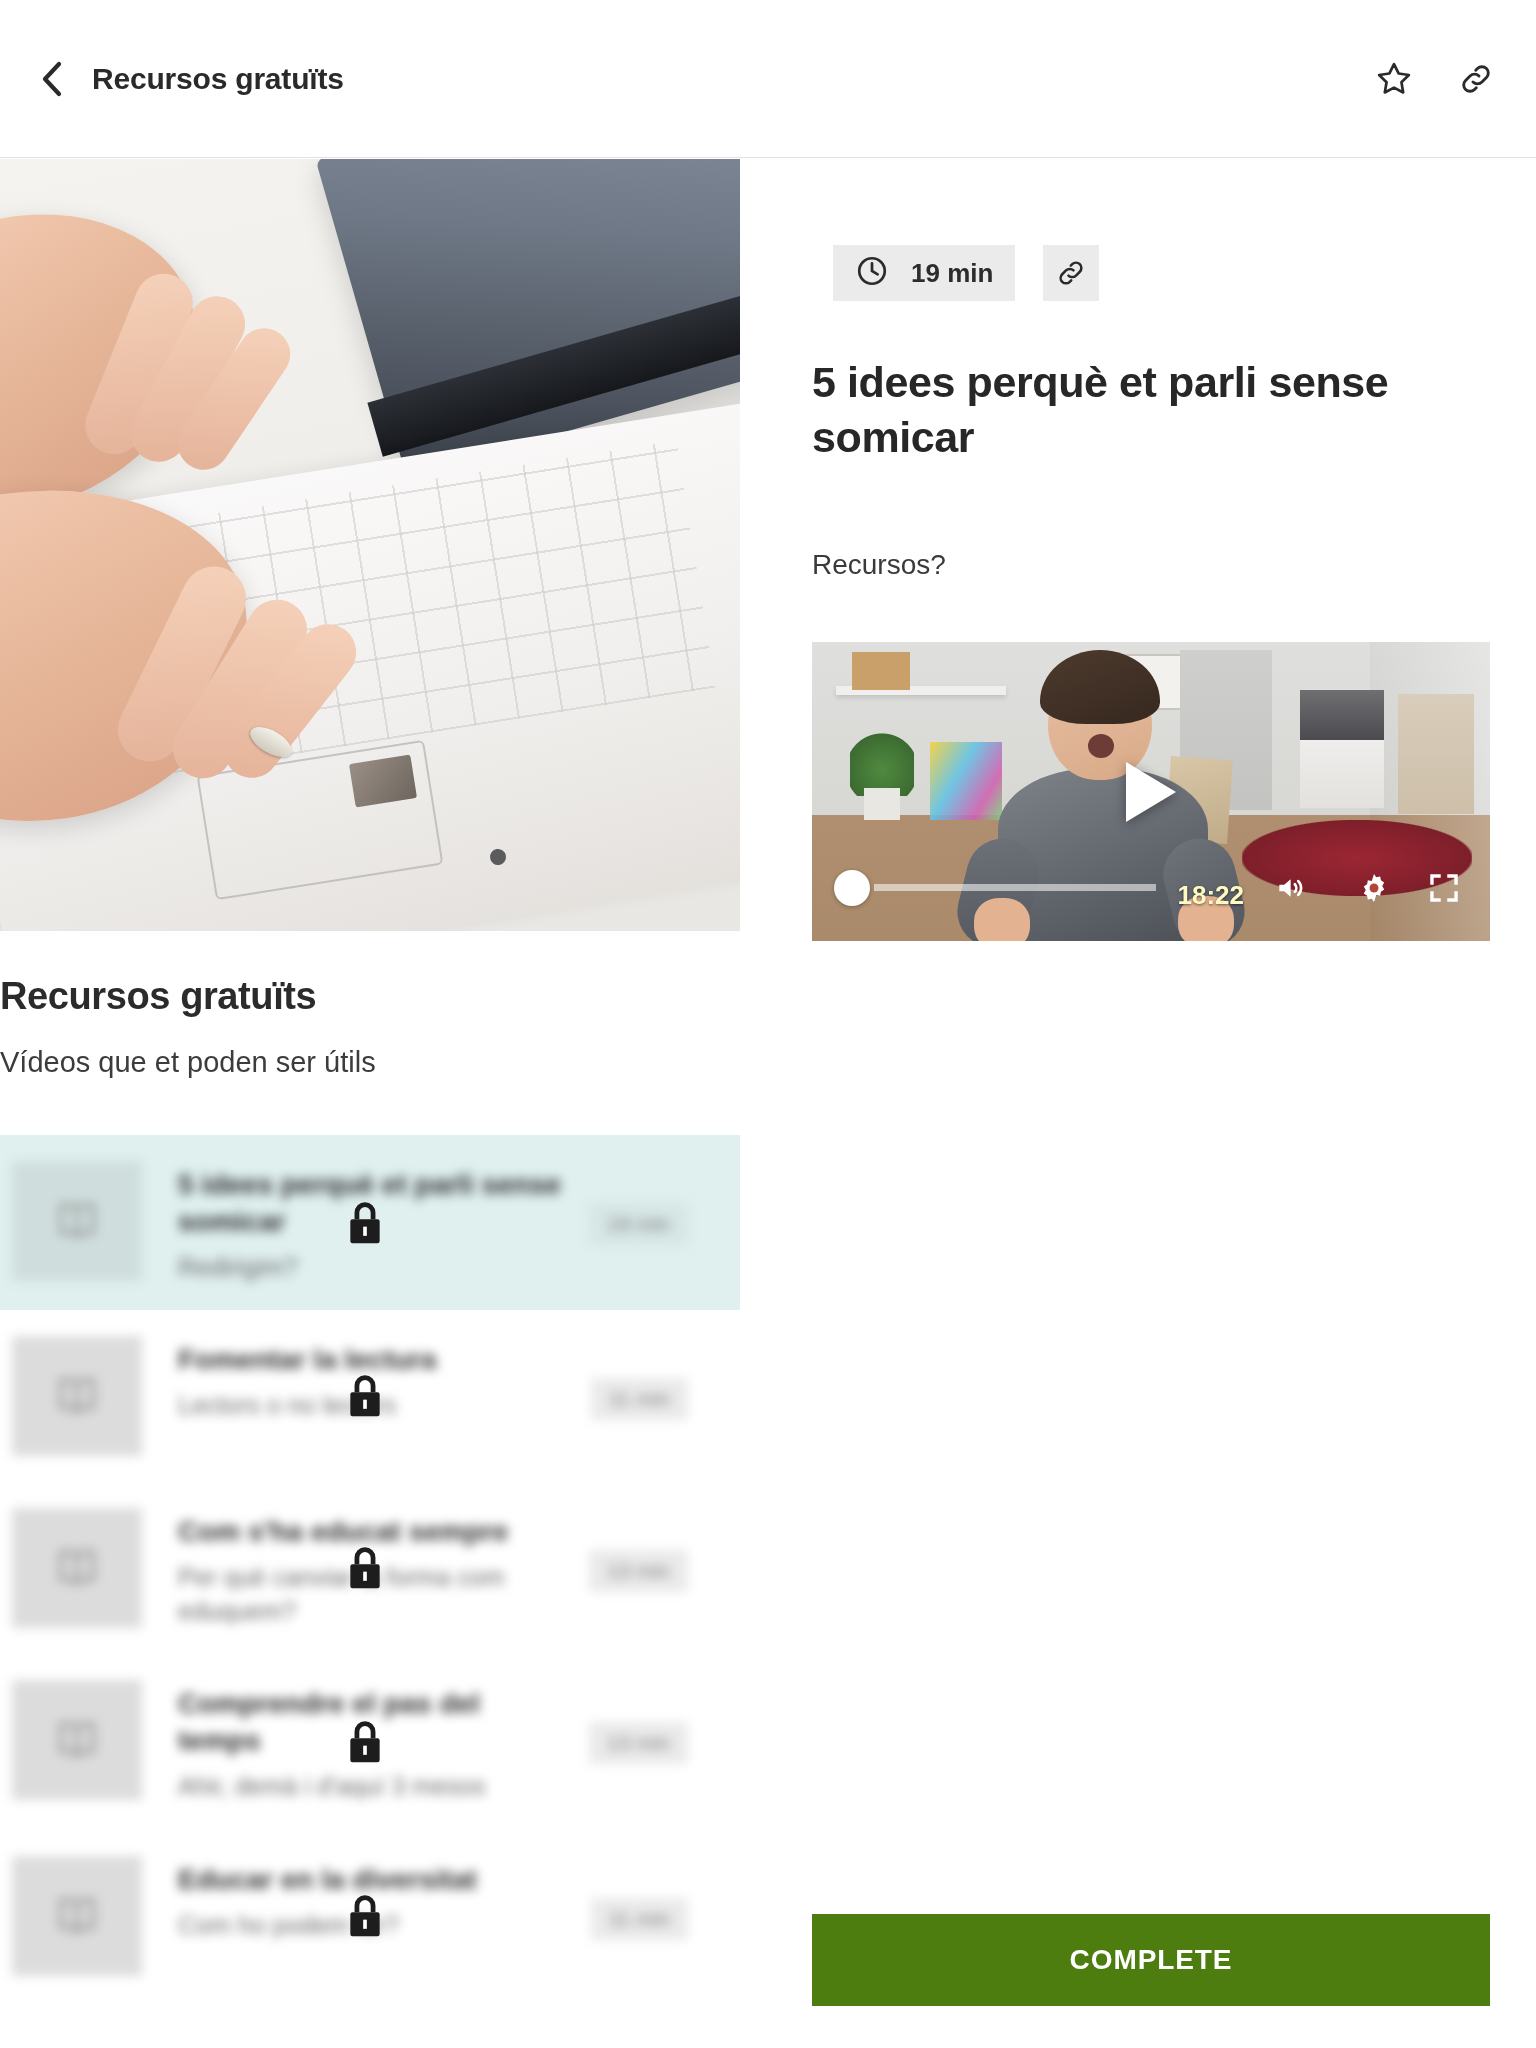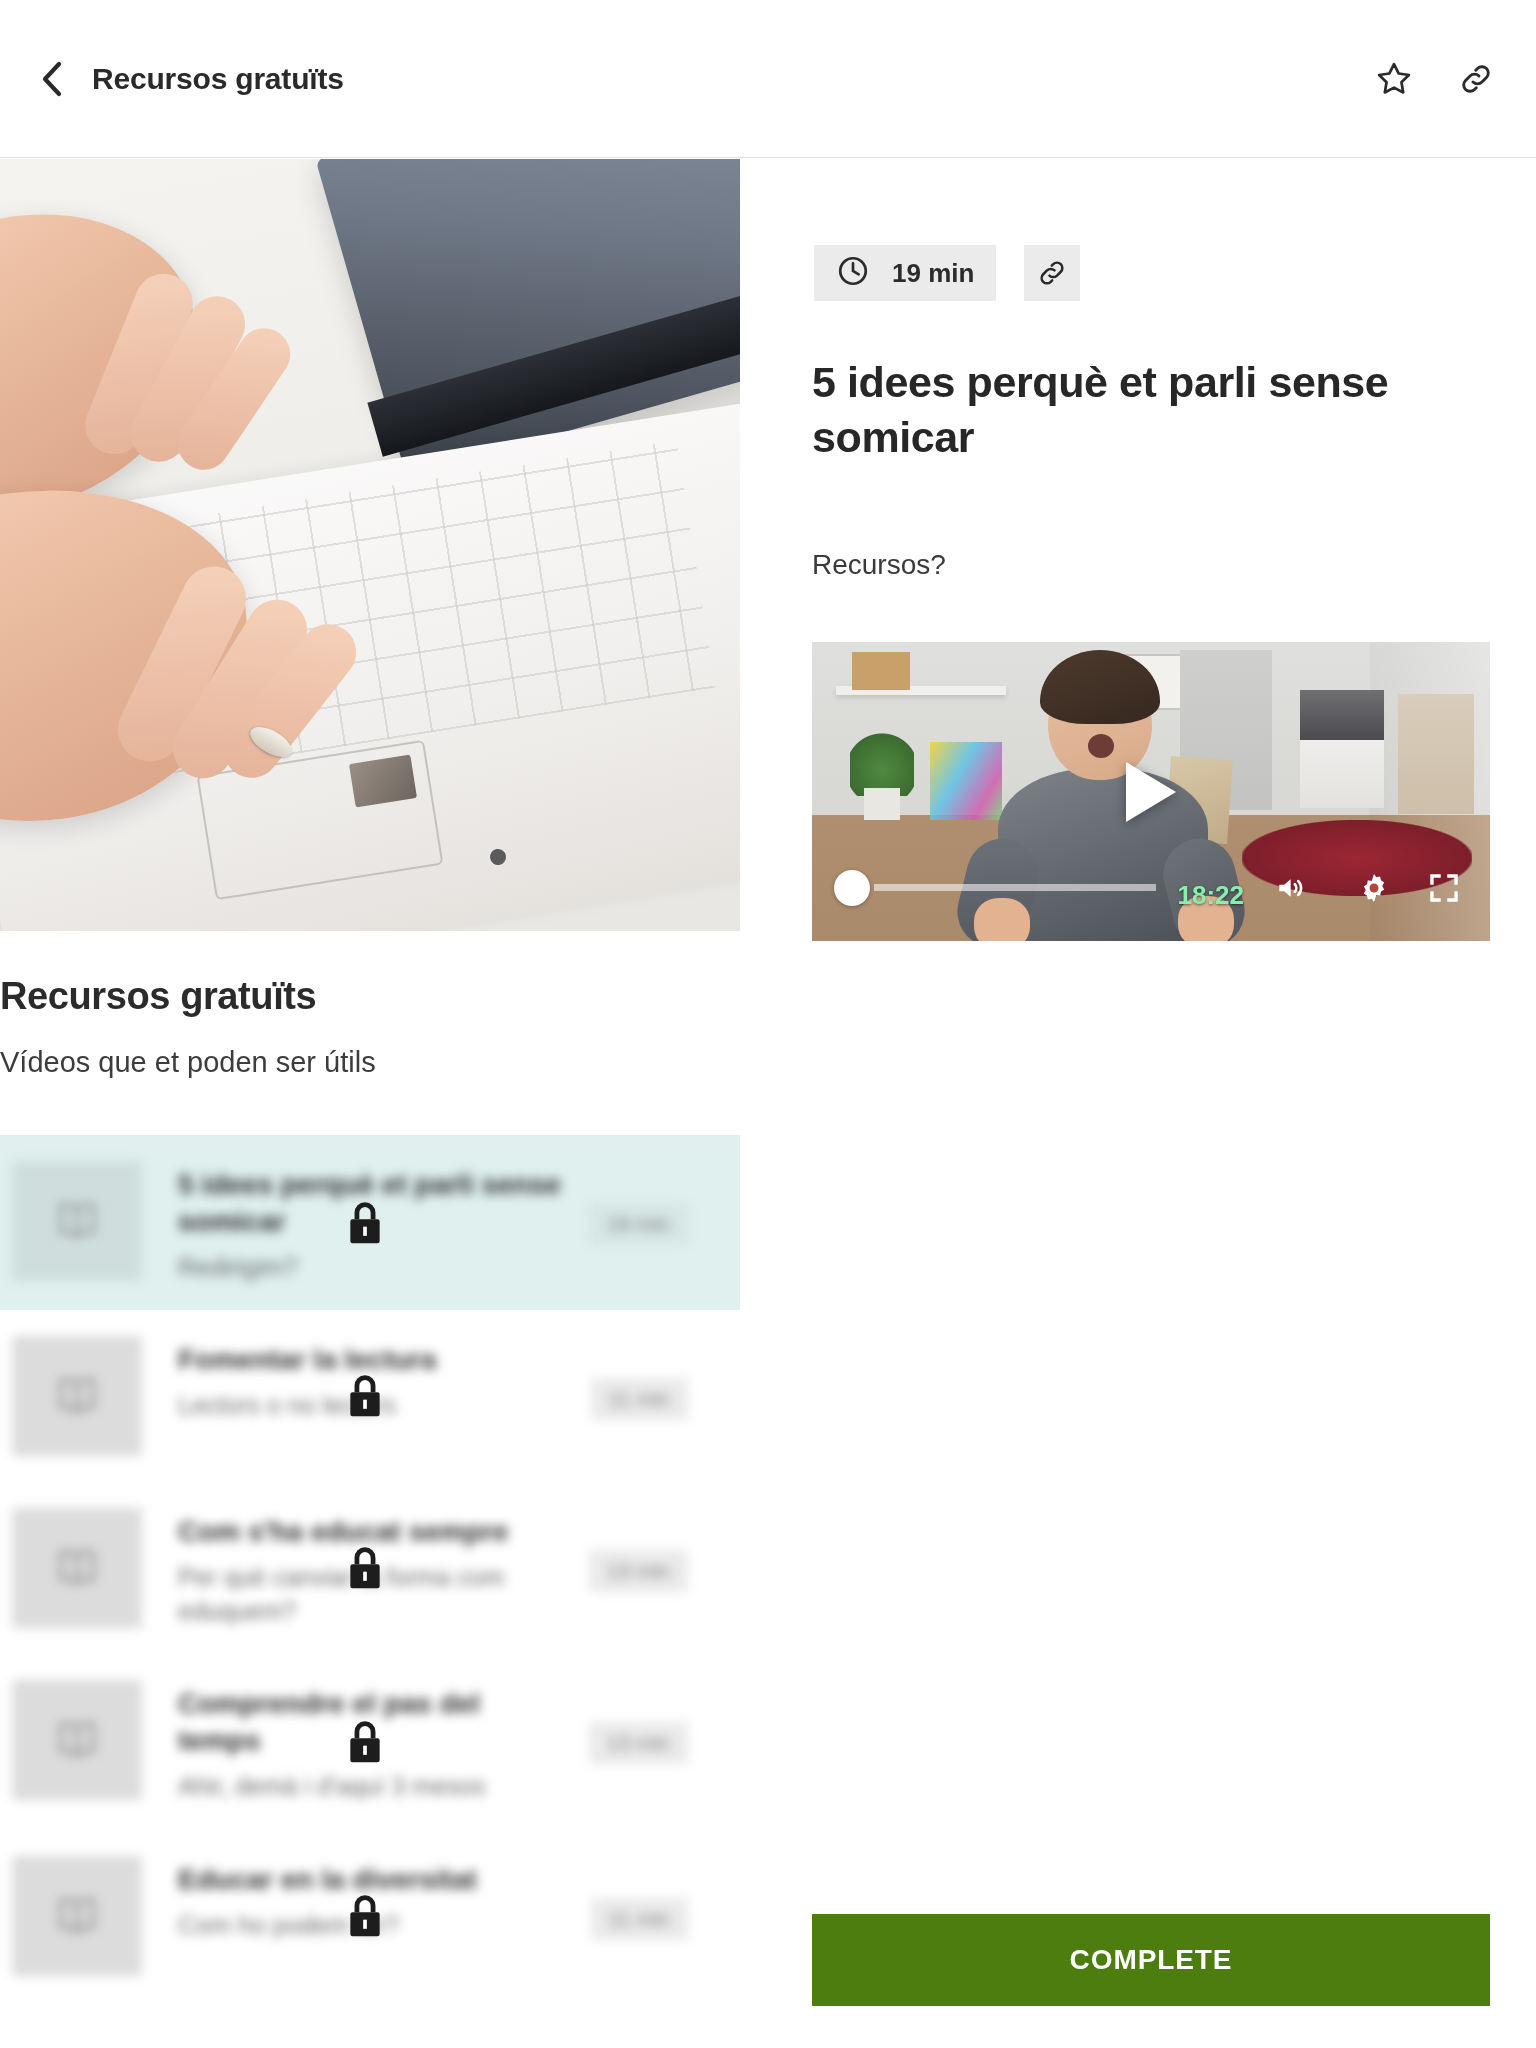--- a/index.html
+++ b/index.html
@@ -208,21 +208,21 @@
     pointer-events: none;
   }
 
   
   .right-col {
     position: absolute; top: 159px; left: 741px;
     width: 795px; height: 1889px;
     background: #ffffff;
   }
   .meta-row {
-    position: absolute; left: 62px; top: 86px;
+    position: absolute; left: 81px; top: 86px;
     display: flex; align-items: center; gap: 28px; padding-left: 11px;
   }
   .chip-time {
     display: flex; align-items: center; gap: 22px;
     background: #ebebeb; height: 56px; padding: 0 22px;
   }
   .chip-time .txt { font-size: 26px; font-weight: 700; color: #2c2c2c; }
   .chip-link {
     width: 56px; height: 56px; background: #ebebeb;
     display: flex; align-items: center; justify-content: center;
@@ -354,21 +354,21 @@
   .vhandle {
     width: 36px; height: 36px; border-radius: 50%;
     background: #ffffff; flex: 0 0 auto; cursor: pointer;
     box-shadow: 0 1px 4px rgba(0,0,0,0.3);
   }
   .vtrack {
     flex: 1 1 auto; height: 7px; margin: 0 4px;
     background: rgba(255,255,255,0.55); cursor: pointer;
   }
   .vtime {
-    color: #86efac; font-size: 26px; font-weight: 700;
+    color: #fef9c3; font-size: 26px; font-weight: 700;
     margin: 16px 12px 0 18px; text-shadow: 0 1px 3px rgba(0,0,0,.55);
   }
   .vicon { width: 40px; height: 40px; margin-left: 14px; cursor: pointer;
     display: flex; align-items: center; justify-content: center; }
   .vicon.gear { margin-left: 44px; }
   .vicon.fs { margin-left: 30px; margin-right: 4px; }
 
   
   .complete-btn {
     position: absolute; left: 71px; top: 1755px;

